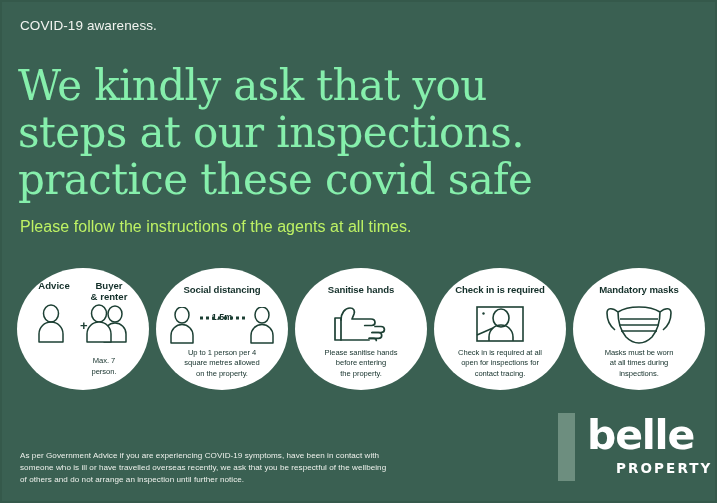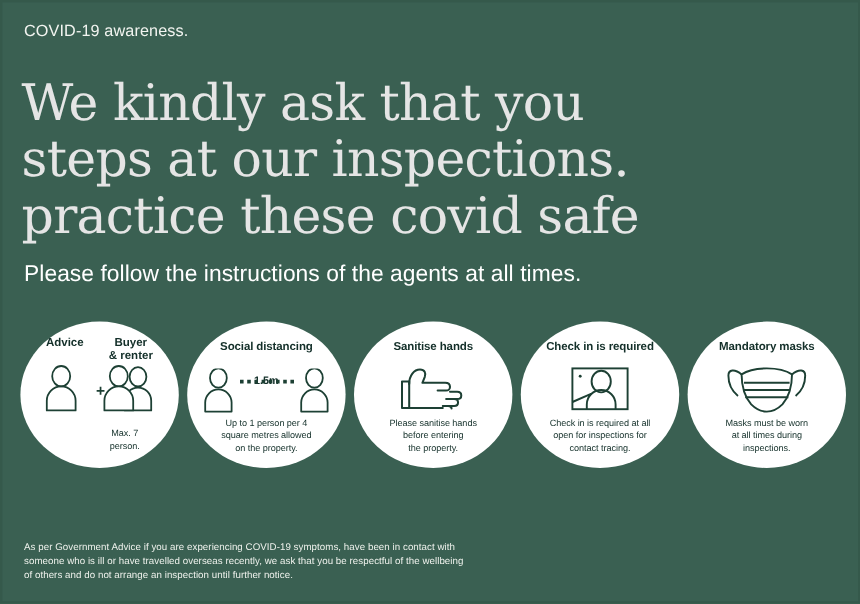--- a/index.html
+++ b/index.html
@@ -38,35 +38,35 @@
     color: #f2f4f0;
     letter-spacing: .1px;
     font-family: "Liberation Sans", sans-serif;
   }
 
   .headline {
     position: absolute;
     left: 18px;
     top: 62px;
     width: 640px;
-    color: #e5e5e5;
+    color: #86efac;
     font-family: "DejaVu Serif", "Liberation Serif", serif;
     font-weight: 400;
     font-size: 42px;
     line-height: 47px;
     letter-spacing: -0.6px;
   }
   .headline .hl-line { display: block; white-space: nowrap; }
 
   .subhead {
     position: absolute;
     left: 20px;
     top: 218px;
-    font-size: 19px;
-    color: #ffffff;
+    font-size: 16px;
+    color: #bef264;
     letter-spacing: .05px;
   }
 
   
   .steps {
     position: absolute;
     left: 15px;
     top: 268px;
     width: 690px;
     height: 122px;
@@ -304,14 +304,19 @@
       </div>
       <div class="step-caption">Masks must be worn
 at all times during
 inspections.</div>
     </div>
 
   </div>
 
   <div class="disclaimer">As per Government Advice if you are experiencing COVID-19 symptoms, have been in contact with someone who is ill or have travelled overseas recently, we ask that you be respectful of the wellbeing of others and do not arrange an inspection until further notice.</div>
 
+  <div class="logo">
+    <div class="logo-bar"></div>
+    <div class="logo-word">belle</div>
+    <div class="logo-sub">PROPERTY</div>
+  </div>
 
 </div>
 
 </body></html>

